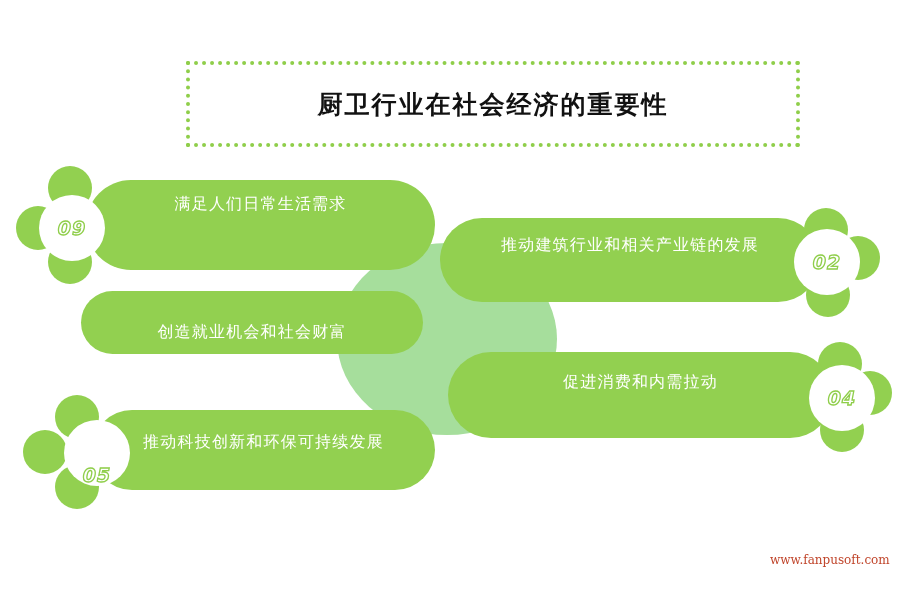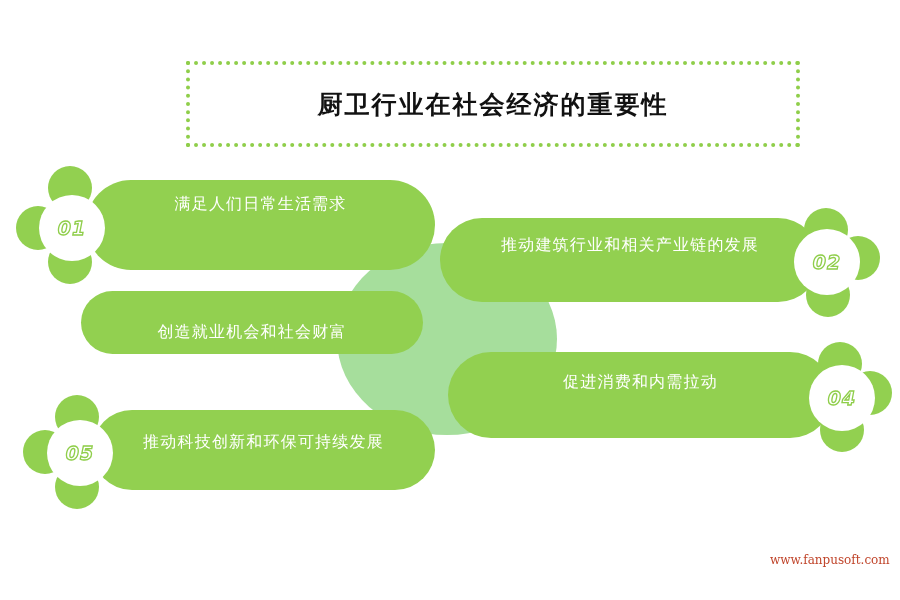--- a/index.html
+++ b/index.html
@@ -48,21 +48,21 @@
 
 <div class="abs center-blob"></div>
 
 <div class="abs petal" style="left:48px;top:166px;"></div>
 <div class="abs petal" style="left:16px;top:206px;"></div>
 <div class="abs petal" style="left:48px;top:240px;"></div>
 <div class="abs pill" style="left:86px;top:180px;width:349px;height:90px;padding-top:14px;">
   <span>满足人们日常生活需求</span>
 </div>
 <div class="abs core" style="left:39px;top:195px;">
-  <span class="num">01</span>
+  <span class="num">09</span>
 </div>
 
 <div class="abs petal" style="left:804px;top:208px;"></div>
 <div class="abs petal" style="left:836px;top:236px;"></div>
 <div class="abs petal" style="left:806px;top:273px;"></div>
 <div class="abs pill" style="left:440px;top:218px;width:380px;height:84px;padding-top:17px;">
   <span>推动建筑行业和相关产业链的发展</span>
 </div>
 <div class="abs core" style="left:794px;top:229px;">
   <span class="num">02</span>
@@ -81,19 +81,19 @@
 <div class="abs core" style="left:809px;top:365px;">
   <span class="num">04</span>
 </div>
 
 <div class="abs petal" style="left:55px;top:395px;"></div>
 <div class="abs petal" style="left:23px;top:430px;"></div>
 <div class="abs petal" style="left:55px;top:465px;"></div>
 <div class="abs pill" style="left:92px;top:410px;width:343px;height:80px;padding-top:22px;">
   <span>推动科技创新和环保可持续发展</span>
 </div>
-<div class="abs core" style="left:47px;top:420px;">
+<div class="abs core" style="left:64px;top:420px;align-items:flex-end;">
   <span class="num">05</span>
 </div>
 
 <div class="abs logo">
   <div class="logo-url">www.fanpusoft.com</div>
 </div>
 
 </body></html>

